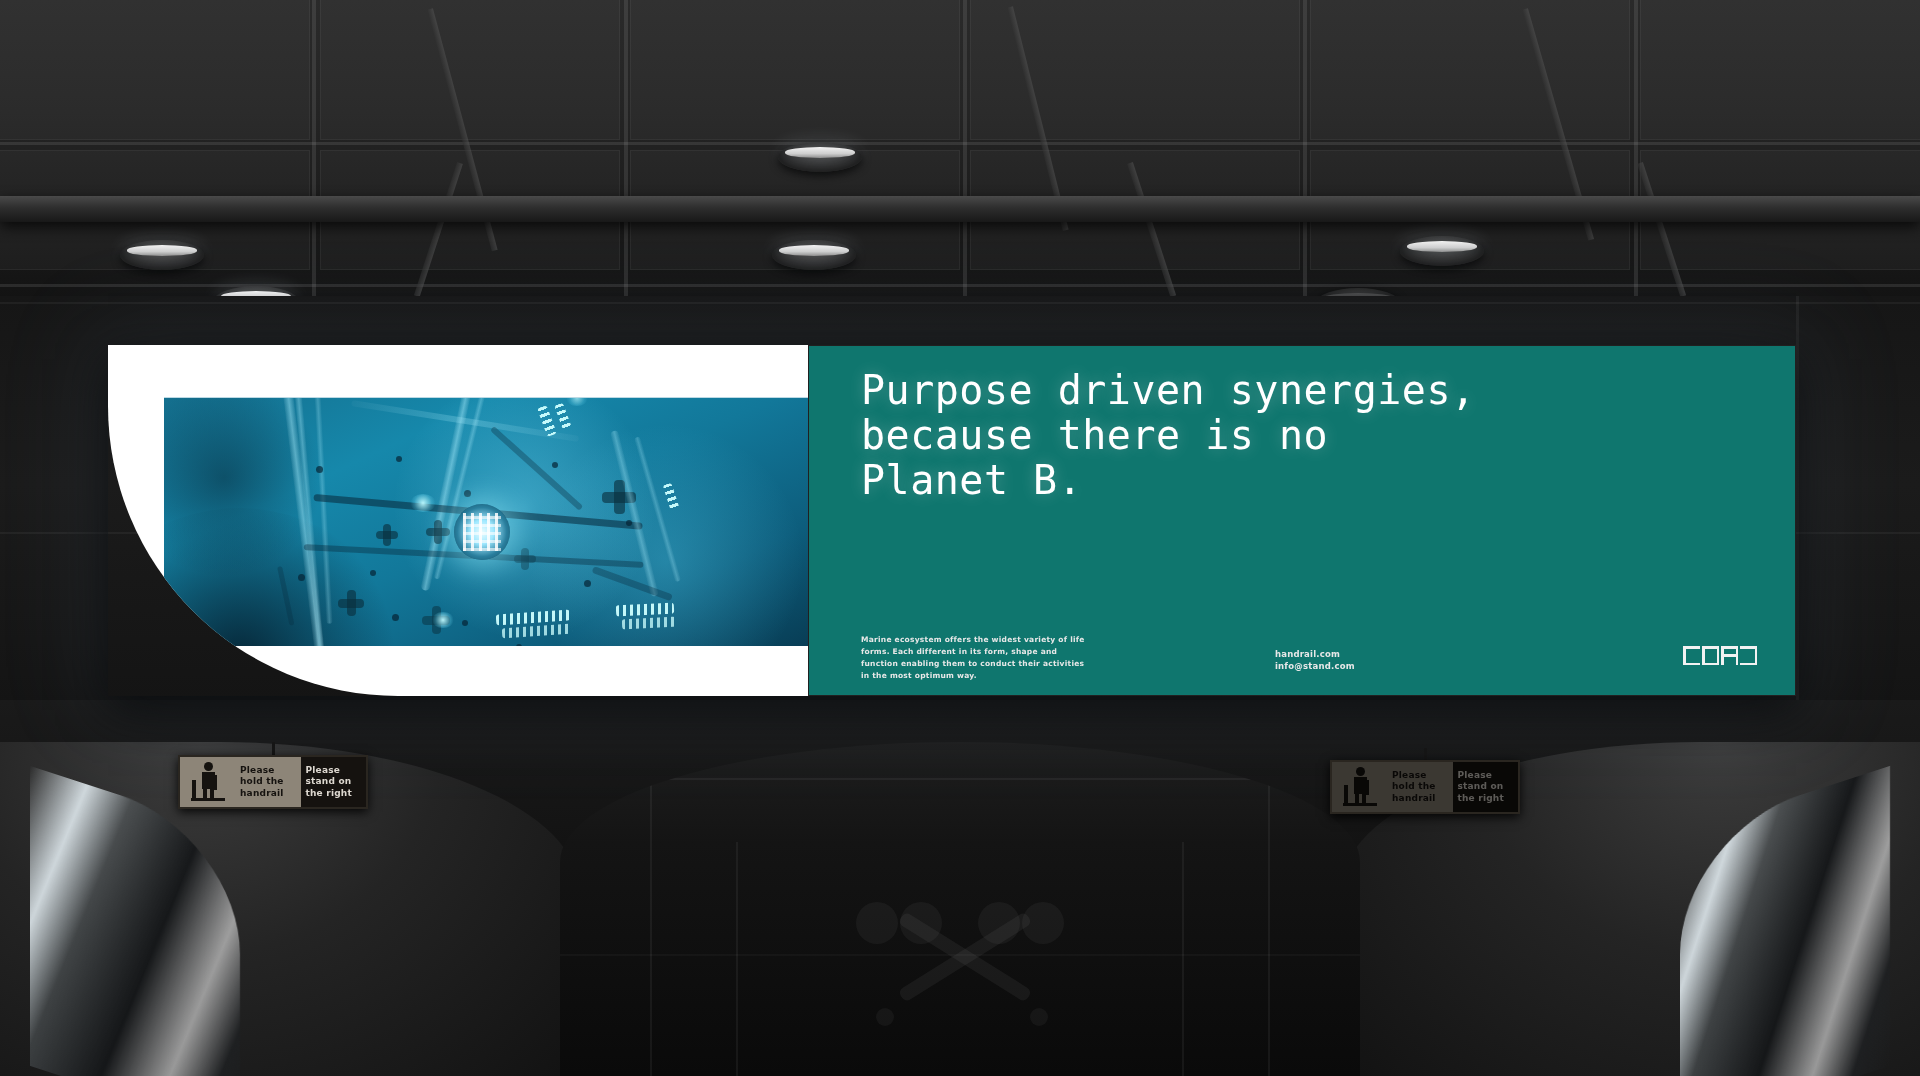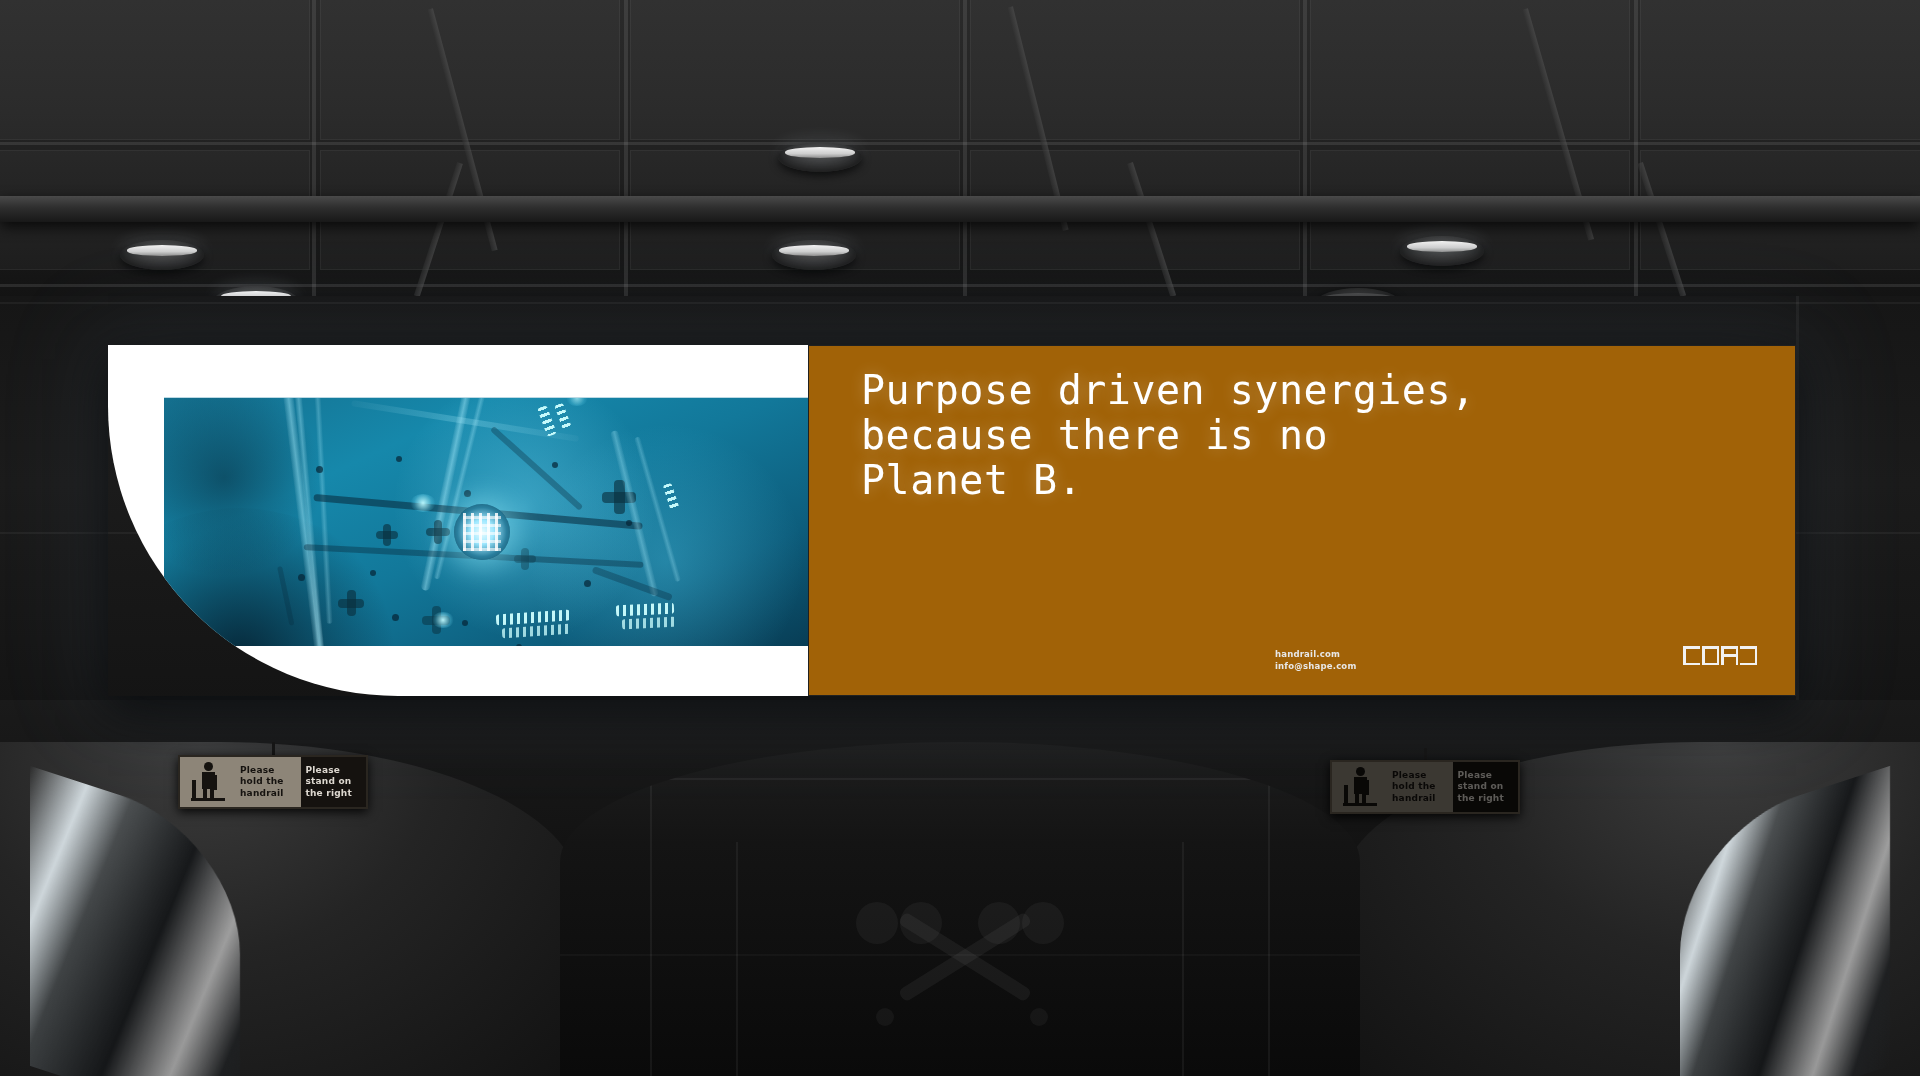--- a/index.html
+++ b/index.html
@@ -84,21 +84,21 @@
   .crossnut i, .crossnut b { position:absolute; background:rgba(10,46,62,.62);
           border-radius:4px; }
   .porthole { position:absolute; border-radius:50%;
           background:radial-gradient(circle,#eafcff 0%,#9fe8ff 30%,#2a7f9e 62%,#0c3d52 100%);
           box-shadow:0 0 26px 8px rgba(150,240,255,.45); overflow:hidden; }
   .porthole .grid { position:absolute; inset:16%;
           background:repeating-linear-gradient(90deg,rgba(255,255,255,.85) 0 3px,rgba(0,0,0,0) 3px 8px),
                      repeating-linear-gradient(0deg,rgba(255,255,255,.60) 0 3px,rgba(0,0,0,0) 3px 8px); }
   .dot { position:absolute; border-radius:50%; background:rgba(6,36,52,.7); }
 
-  .bb-right { position:relative; flex:1 1 auto; background:#a16207; height:351px;
+  .bb-right { position:relative; flex:1 1 auto; background:#0f766e; height:351px;
               border:1px solid #202020; }
 
   .bb-headline { position:absolute; left:52px; top:22px; right:40px;
                  color:#ffffff; font-family:"DejaVu Sans Mono", monospace;
                  font-size:40px; line-height:1.12; font-weight:400;
                  letter-spacing:.5px; white-space:pre-line;
                  text-shadow:0 0 16px rgba(255,255,255,.28); }
 
   .bb-body { position:absolute; left:52px; top:288px; width:232px;
              color:#e8e8e8; font-family:"DejaVu Sans", sans-serif;
@@ -308,24 +308,25 @@
         <div class="strut" style="left:430px; top:168px; width:84px; height:7px; transform:rotate(20deg); opacity:.6;"></div>
       </div>
     </div>
 
     <div class="bb-right">
 
       <div class="bb-headline">Purpose driven synergies,
 because there is no
 Planet B.</div>
 
+      <div class="bb-body">Marine ecosystem offers the widest variety of life forms. Each different in its form, shape and function enabling them to conduct their activities in the most optimum way.</div>
 
       <div class="bb-contact">
         <div>handrail.com</div>
-        <div>info@shape.com</div>
+        <div>info@stand.com</div>
       </div>
 
       <div class="bb-logo" title="CORD" aria-label="CORD">
 
         <div class="lg">
           <span style="left:0;   top:0;    width:17px; height:2.5px;"></span>
           <span style="left:0;   top:0;    width:2.5px;height:19px;"></span>
           <span style="left:0;   top:16.5px;width:17px;height:2.5px;"></span>
         </div>
 

